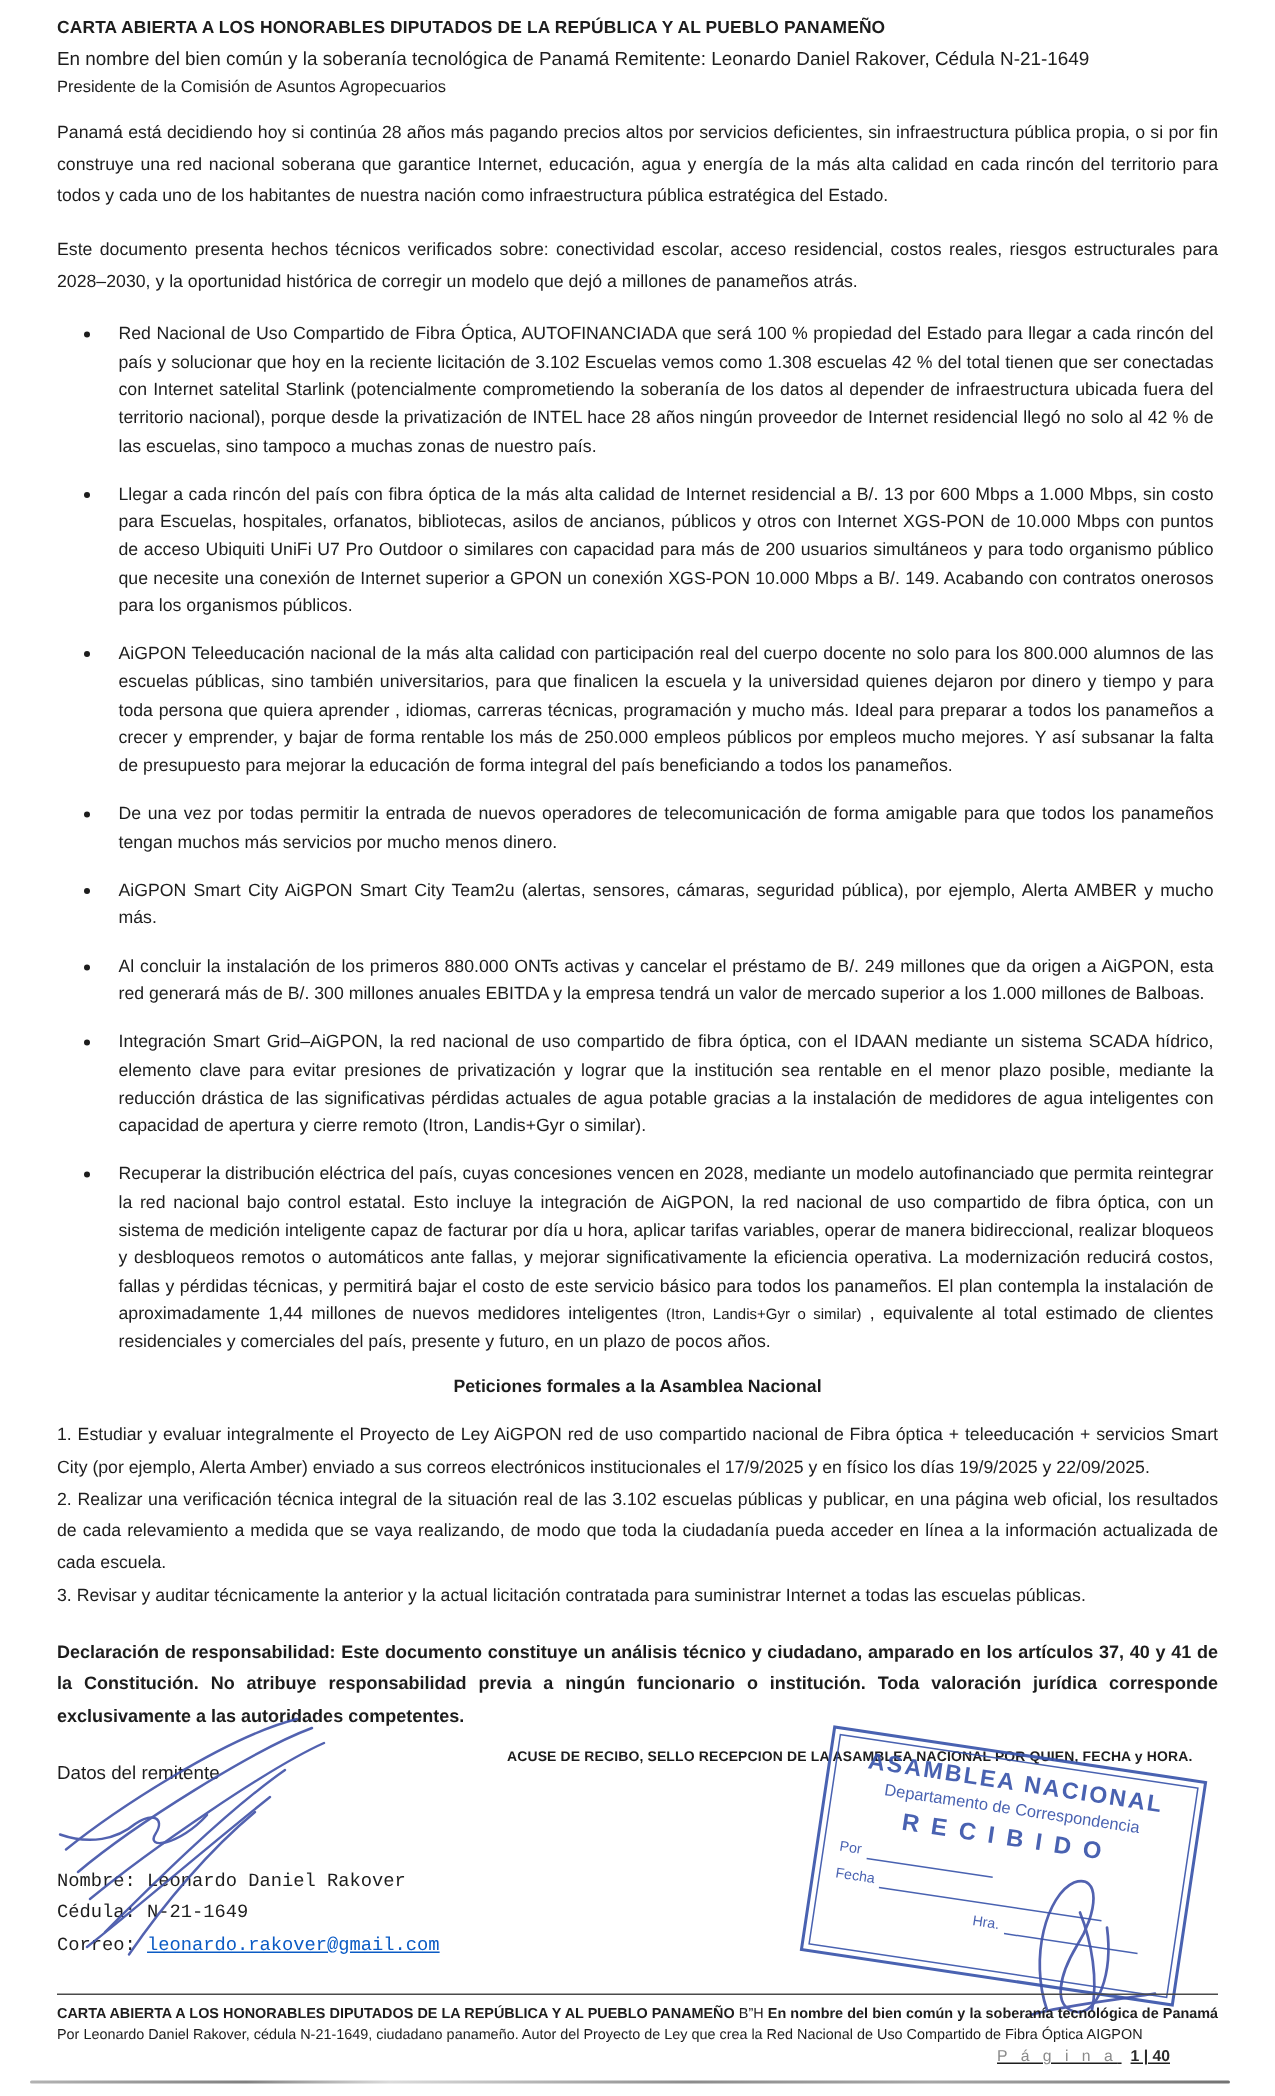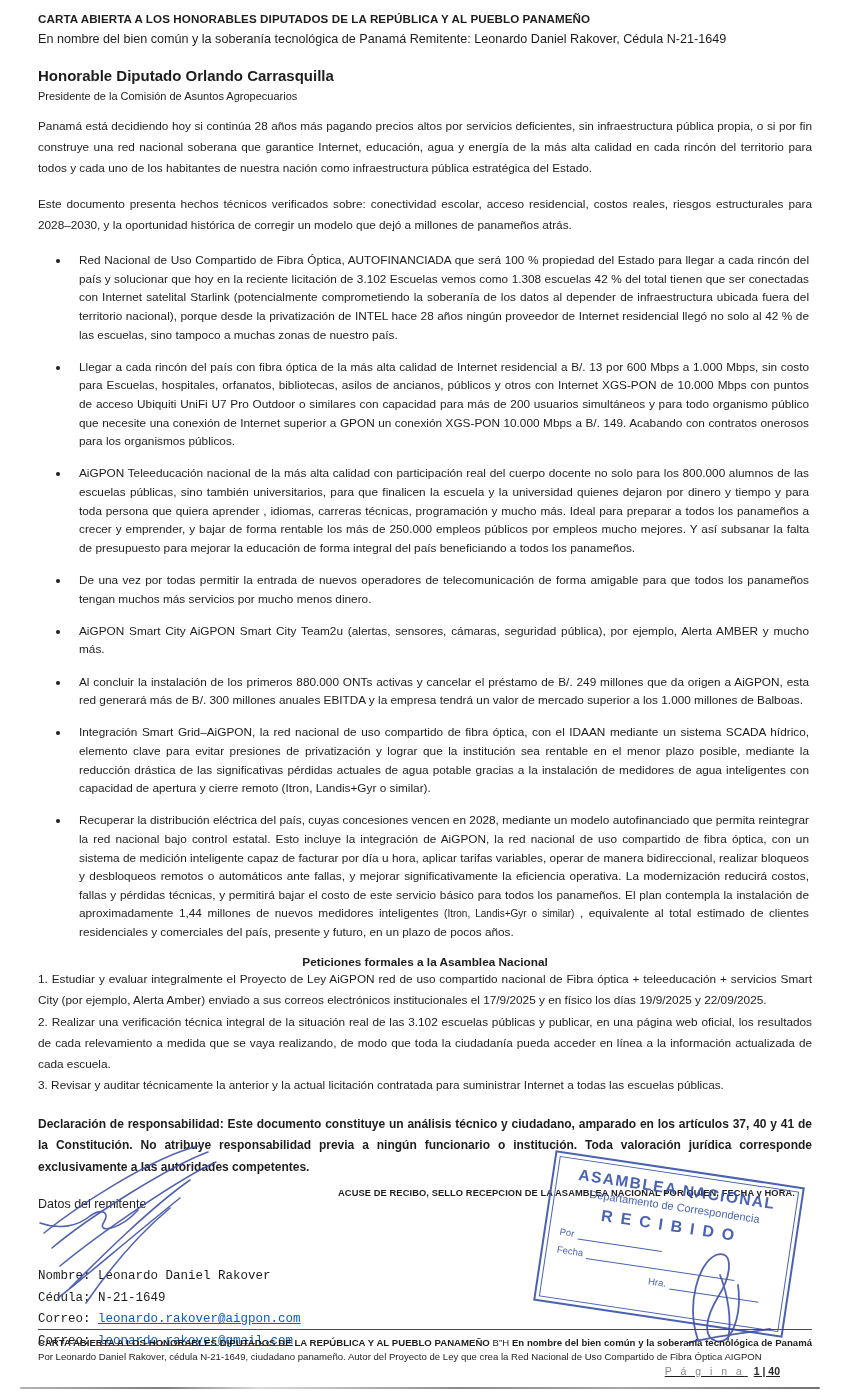--- a/index.html
+++ b/index.html
@@ -16,21 +16,21 @@
 
   .para{font-size:11.8px;line-height:1.8;text-align:justify;margin-top:14px;}
   .para:first-of-type{margin-top:22px;}
 
   ul.bullets{margin:15px 3px 0 0;padding:0 0 0 32px;list-style:disc;}
   ul.bullets li{font-size:11.8px;line-height:1.58;text-align:justify;
                 padding-left:9px;margin-bottom:13.5px;}
   .small-inline{font-size:10px;}
 
   .petitions-heading{font-size:11.8px;font-weight:bold;text-align:center;margin-top:4px;}
-  .petitions-block{}
+  .petitions-block{margin-top:15px;}
   .petition-item{font-size:11.8px;line-height:1.8;text-align:justify;}
 
   .disclaimer{font-size:12px;font-weight:bold;line-height:1.8;text-align:justify;margin-top:17px;}
 
   .mid-row{position:relative;margin-top:10px;height:26px;}
   .acuse-line{position:absolute;left:300px;top:0;width:470px;
               font-size:9.3px;font-weight:bold;letter-spacing:.1px;}
   .sender-label{position:absolute;left:0;top:9px;font-size:12.5px;}
 
   .sender-block{margin-top:52px;font-size:12.5px;line-height:1.72;font-family:Liberation Mono, monospace;}
@@ -60,21 +60,20 @@
                    background:linear-gradient(90deg,#9a9a9a 0%,#555 18%,#cfcfcf 30%,#666 55%,#888 75%,#444 100%);
                    border-radius:2px;opacity:.75;}
 </style>
 </head>
 <body>
 
 <div class="page">
 
   <div class="doc-title">CARTA ABIERTA A LOS HONORABLES DIPUTADOS DE LA REPÚBLICA Y AL PUEBLO PANAMEÑO</div>
   <div class="doc-subtitle">En nombre del bien común y la soberanía tecnológica de Panamá Remitente: Leonardo Daniel Rakover, Cédula N-21-1649</div>
-  <div class="recipient-name">Honorable Diputado Orlando Carrasquilla</div>
   <div class="recipient-role">Presidente de la Comisión de Asuntos Agropecuarios</div>
 
   <div class="para">Panamá está decidiendo hoy si continúa 28 años más pagando precios altos por servicios deficientes, sin infraestructura pública propia, o si por fin construye una red nacional soberana que garantice Internet, educación, agua y energía de la más alta calidad en cada rincón del territorio para todos y cada uno de los habitantes de nuestra nación como infraestructura pública estratégica del Estado.</div>
   <div class="para">Este documento presenta hechos técnicos verificados sobre: conectividad escolar, acceso residencial, costos reales, riesgos estructurales para 2028–2030, y la oportunidad histórica de corregir un modelo que dejó a millones de panameños atrás.</div>
 
   <ul class="bullets">
     <li><span>Red Nacional de Uso Compartido de Fibra Óptica, AUTOFINANCIADA que será 100 % propiedad del Estado para llegar a cada rincón del país y solucionar que  hoy en la reciente licitación de 3.102 Escuelas vemos como 1.308 escuelas 42 % del total tienen que ser conectadas con Internet satelital Starlink (potencialmente comprometiendo la soberanía de los datos al depender de infraestructura ubicada fuera del territorio nacional), porque desde la privatización de INTEL hace 28 años ningún proveedor de Internet residencial llegó no solo al 42 % de las escuelas, sino tampoco a muchas zonas de nuestro país.</span></li>
     <li><span>Llegar a cada rincón del país con fibra óptica de la más alta calidad de Internet residencial a B/. 13 por  600 Mbps a 1.000 Mbps, sin costo para Escuelas, hospitales, orfanatos, bibliotecas, asilos de ancianos, públicos y otros con Internet XGS-PON de 10.000 Mbps con puntos de acceso Ubiquiti UniFi U7 Pro Outdoor o similares con capacidad para más de 200 usuarios simultáneos y para todo organismo público que necesite una conexión de Internet superior a GPON un conexión  XGS-PON 10.000 Mbps a B/. 149. Acabando con contratos onerosos para los organismos públicos.</span></li>
     <li><span>AiGPON Teleeducación nacional de la más alta calidad con participación real del cuerpo docente no solo para los 800.000 alumnos de las escuelas públicas, sino también universitarios, para que finalicen la escuela y la universidad quienes dejaron por dinero y tiempo y para toda persona que quiera aprender , idiomas, carreras técnicas, programación y mucho más. Ideal para preparar a todos los panameños a crecer y emprender, y  bajar de forma rentable los más de 250.000 empleos públicos por empleos mucho mejores. Y así subsanar la falta de presupuesto para mejorar la educación de forma integral del país beneficiando a todos los panameños.</span></li>
     <li><span>De una vez por todas permitir la entrada de nuevos operadores de telecomunicación de forma amigable para que todos los panameños tengan muchos más servicios por mucho menos dinero.</span></li>
@@ -94,21 +93,20 @@
   <div class="disclaimer">Declaración de responsabilidad: Este documento constituye un análisis técnico y ciudadano, amparado en los artículos 37, 40 y 41 de la Constitución. No atribuye responsabilidad previa a ningún funcionario o institución. Toda valoración jurídica corresponde exclusivamente a las autoridades competentes.</div>
 
   <div class="mid-row">
     <div class="acuse-line">ACUSE DE RECIBO,  SELLO  RECEPCION DE LA ASAMBLEA  NACIONAL POR QUIEN,  FECHA  y HORA.</div>
     <div class="sender-label">Datos del remitente</div>
   </div>
 
   <div class="sender-block">
     <div><span>Nombre:</span> <span>Leonardo Daniel Rakover</span></div>
     <div><span>Cédula:</span> <span>N-21-1649</span></div>
-    <div><span>Correo:</span> <a href="#">leonardo.rakover@aigpon.com</a></div>
     <div><span>Correo:</span> <a href="#">leonardo.rakover@gmail.com</a></div>
   </div>
 
   <div class="stamp-wrap">
     <div class="stamp-outer">
       <div class="stamp-inner">
         <div class="stamp-title">ASAMBLEA NACIONAL</div>
         <div class="stamp-dept">Departamento de Correspondencia</div>
         <div class="stamp-received">RECIBIDO</div>
         <div class="stamp-row">

